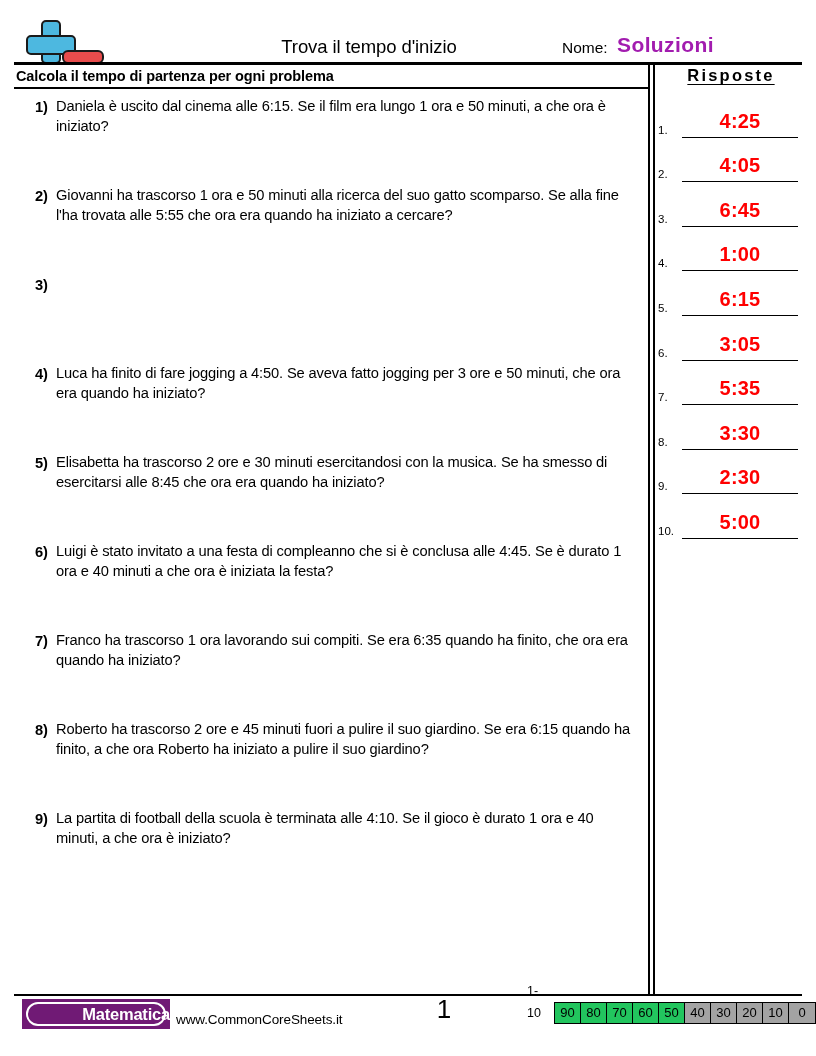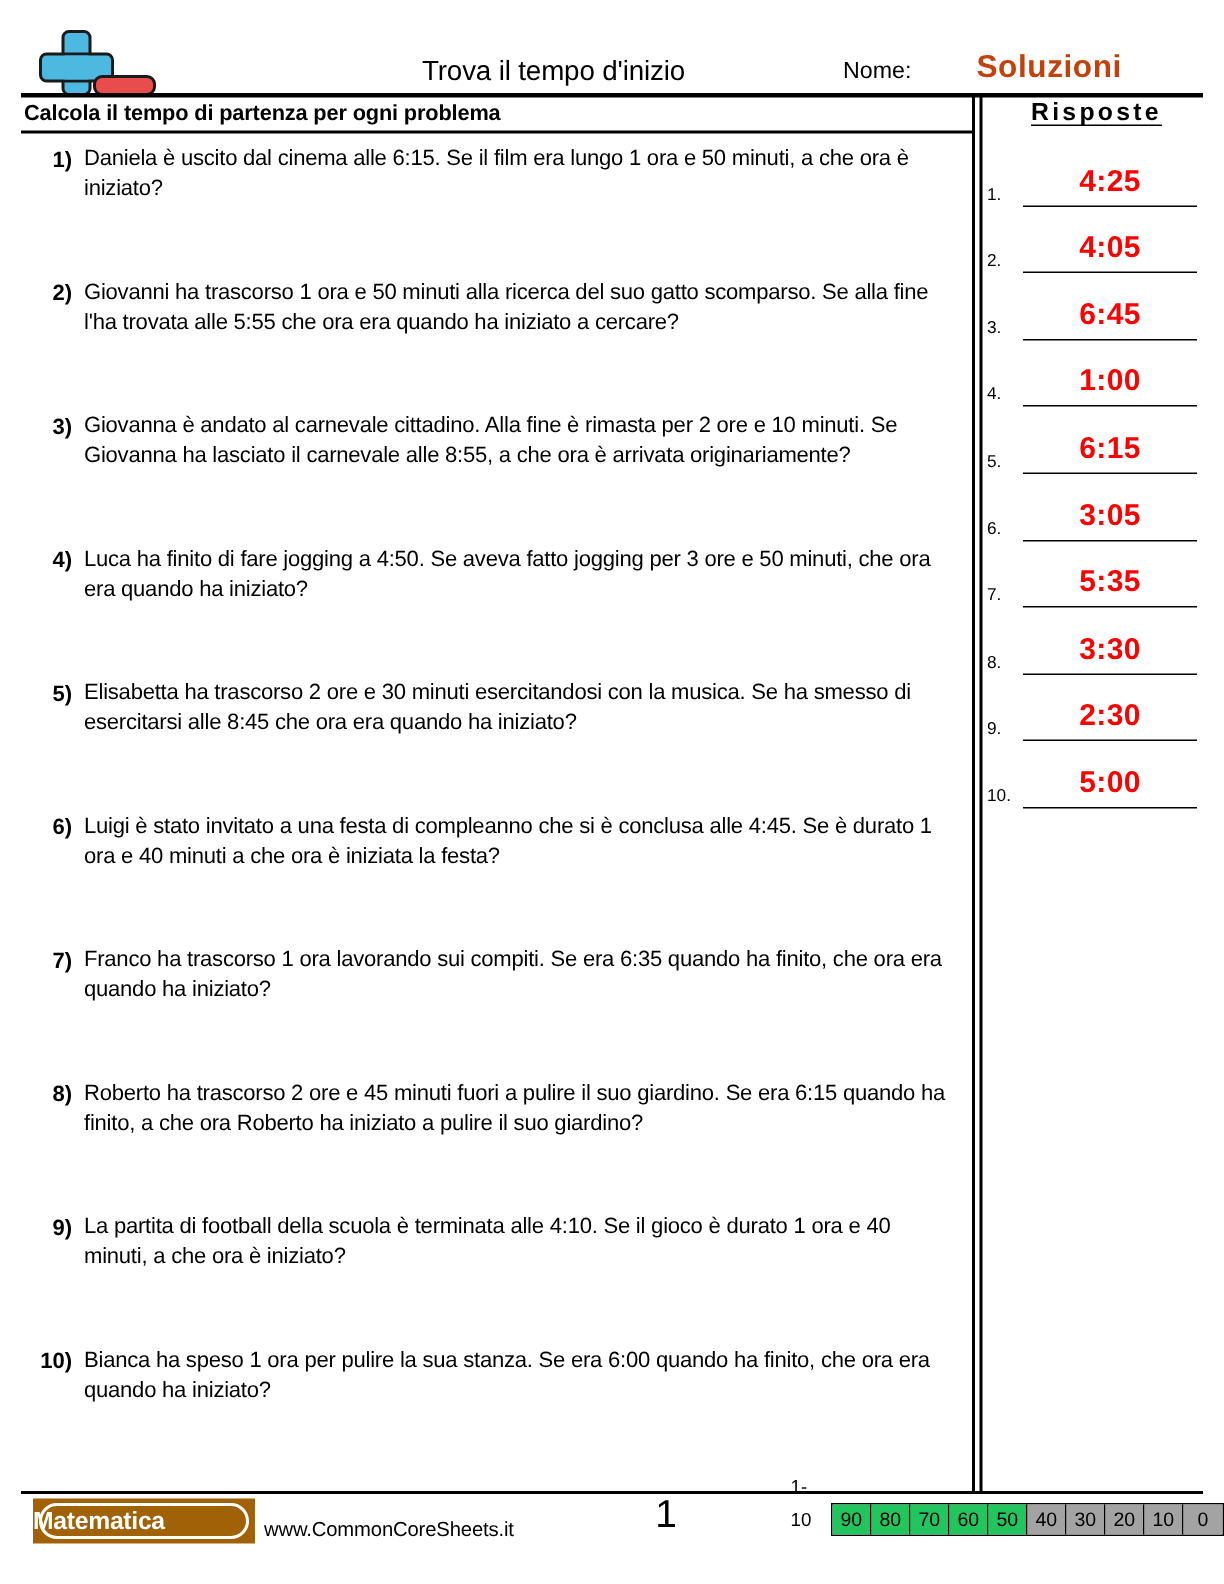--- a/index.html
+++ b/index.html
@@ -83,25 +83,25 @@
     white-space: nowrap;
   }
   #name-label {
     position: absolute;
     left: 548px;
     top: 25px;
     font-size: 15.5px;
   }
   #name-value {
     position: absolute;
-    left: 637px;
+    left: 603px;
     top: 19px;
     font-size: 21px;
     font-weight: bold;
-    color: #c2410c;
+    color: #a21caf;
     letter-spacing: 0.4px;
   }
   #header-rule {
     position: absolute;
     left: 14px;
     top: 62px;
     width: 788px;
     height: 3px;
     background: #000000;
   }
@@ -228,24 +228,24 @@
     width: 788px;
     height: 1.8px;
     background: #000000;
   }
   #brand-badge {
     position: absolute;
     left: 22px;
     top: 999px;
     width: 148px;
     height: 30px;
-    background: #a16207;
+    background: #701a75;
     display: flex;
     align-items: center;
-    justify-content: flex-start;
+    justify-content: flex-end;
   }
   #brand-oval {
     position: absolute;
     left: 4px;
     top: 3px;
     width: 140px;
     height: 24px;
     border: 2px solid #ffffff;
     border-radius: 13px;
     box-sizing: border-box;
@@ -333,21 +333,20 @@
     <div class="q-row">
       <div class="q-num">1)</div>
       <div class="q-text">Daniela è uscito dal cinema alle 6:15. Se il film era lungo 1 ora e 50 minuti, a che ora è iniziato?</div>
     </div>
     <div class="q-row">
       <div class="q-num">2)</div>
       <div class="q-text">Giovanni ha trascorso 1 ora e 50 minuti alla ricerca del suo gatto scomparso. Se alla fine l'ha trovata alle 5:55 che ora era quando ha iniziato a cercare?</div>
     </div>
     <div class="q-row">
       <div class="q-num">3)</div>
-      <div class="q-text">Giovanna è andato al carnevale cittadino. Alla fine è rimasta per 2 ore e 10 minuti. Se Giovanna ha lasciato il carnevale alle 8:55, a che ora è arrivata originariamente?</div>
     </div>
     <div class="q-row">
       <div class="q-num">4)</div>
       <div class="q-text">Luca ha finito di fare jogging a 4:50. Se aveva fatto jogging per 3 ore e 50 minuti, che ora era quando ha iniziato?</div>
     </div>
     <div class="q-row">
       <div class="q-num">5)</div>
       <div class="q-text">Elisabetta ha trascorso 2 ore e 30 minuti esercitandosi con la musica. Se ha smesso di esercitarsi alle 8:45 che ora era quando ha iniziato?</div>
     </div>
     <div class="q-row">
@@ -358,24 +357,20 @@
       <div class="q-num">7)</div>
       <div class="q-text">Franco ha trascorso 1 ora lavorando sui compiti. Se era 6:35 quando ha finito, che ora era quando ha iniziato?</div>
     </div>
     <div class="q-row">
       <div class="q-num">8)</div>
       <div class="q-text">Roberto ha trascorso 2 ore e 45 minuti fuori a pulire il suo giardino. Se era 6:15 quando ha finito, a che ora Roberto ha iniziato a pulire il suo giardino?</div>
     </div>
     <div class="q-row">
       <div class="q-num">9)</div>
       <div class="q-text">La partita di football della scuola è terminata alle 4:10. Se il gioco è durato 1 ora e 40 minuti, a che ora è iniziato?</div>
-    </div>
-    <div class="q-row">
-      <div class="q-num">10)</div>
-      <div class="q-text">Bianca ha speso 1 ora per pulire la sua stanza. Se era 6:00 quando ha finito, che ora era quando ha iniziato?</div>
     </div>
   </div>
 
   <div id="answer-list">
     <div class="a-row">
       <div class="a-num">1.</div>
       <div class="a-slot">
         <span class="a-val">4:25</span>
       </div>
     </div>

